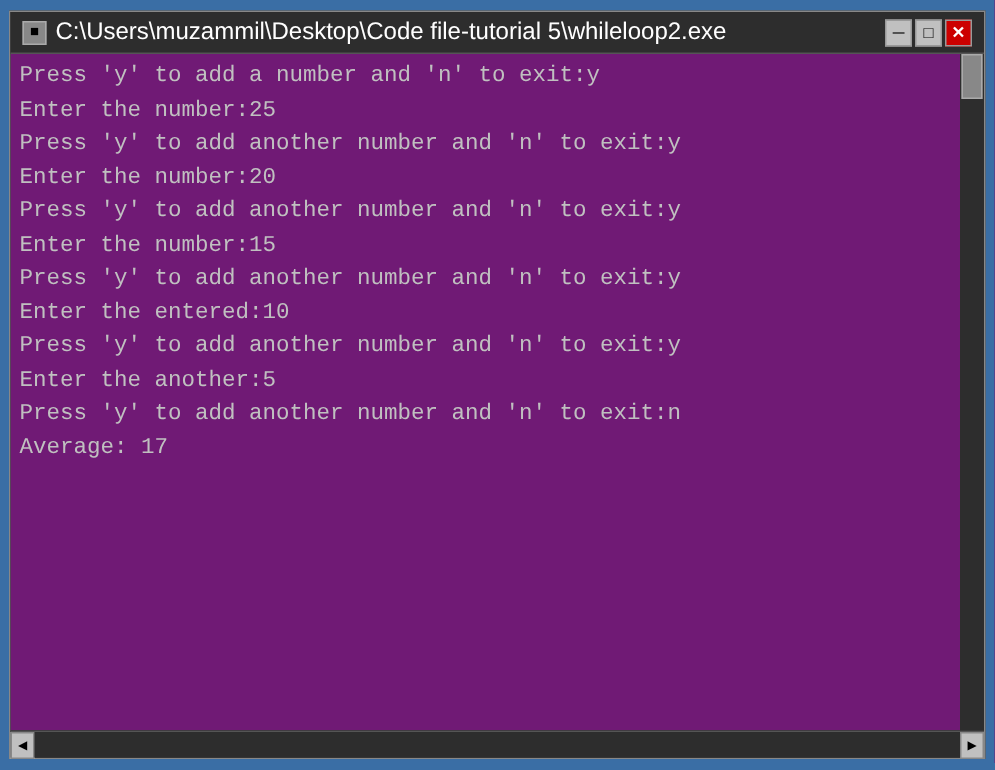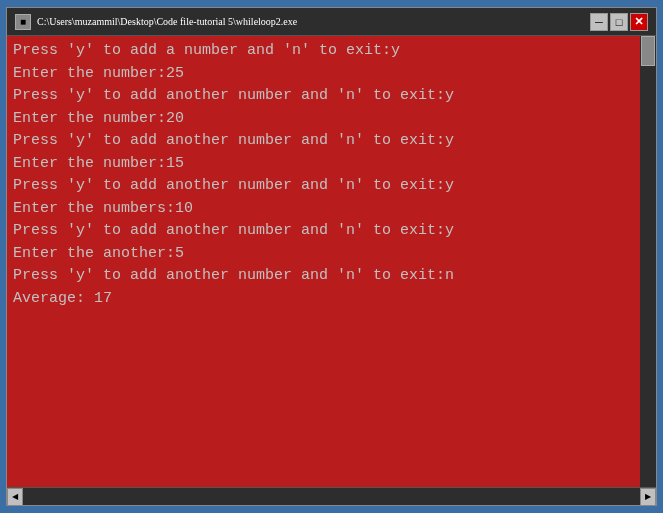--- a/index.html
+++ b/index.html
@@ -49,22 +49,22 @@
       height: 16px;
       background: #888;
       border: 1px solid #aaa;
       display: flex;
       align-items: center;
       justify-content: center;
     }
 
     .title-text {
       color: #ffffff;
-      font-size: 10px;
-      font-family: Liberation Serif, serif;
+      font-size: 16px;
+      font-family: Liberation Sans, sans-serif;
     }
 
     .title-bar-buttons {
       display: flex;
       gap: 2px;
     }
 
     .tb-btn {
       width: 18px;
       height: 18px;
@@ -78,21 +78,21 @@
       color: #000;
       font-family: Arial, sans-serif;
     }
 
     .tb-btn.minimize { background: #c0c0c0; }
     .tb-btn.restore { background: #c0c0c0; }
     .tb-btn.close { background: #cc0000; color: #fff; }
 
     .console-area {
       flex: 1;
-      background: #b91c1c;
+      background: #701a75;
       overflow-y: auto;
       padding: 4px 6px;
       display: flex;
       flex-direction: column;
     }
 
     .console-text {
       color: #c0c0c0;
       font-family: 'Courier New', Courier, monospace;
       font-size: 15px;
@@ -170,21 +170,21 @@
 
   <div class="console-wrapper">
     <div class="console-area" id="console-area">
     <div class="console-text">Press 'y' to add a number and 'n' to exit:y</div>
         <div class="console-text">Enter the number:25</div>
         <div class="console-text">Press 'y' to add another number and 'n' to exit:y</div>
         <div class="console-text">Enter the number:20</div>
         <div class="console-text">Press 'y' to add another number and 'n' to exit:y</div>
         <div class="console-text">Enter the number:15</div>
         <div class="console-text">Press 'y' to add another number and 'n' to exit:y</div>
-        <div class="console-text">Enter the numbers:10</div>
+        <div class="console-text">Enter the entered:10</div>
         <div class="console-text">Press 'y' to add another number and 'n' to exit:y</div>
         <div class="console-text">Enter the another:5</div>
         <div class="console-text">Press 'y' to add another number and 'n' to exit:n</div>
         <div class="console-text">Average: 17</div>
       </div>
     <div class="scrollbar-container">
       <div class="scrollbar-thumb"></div>
     </div>
   </div>
 

